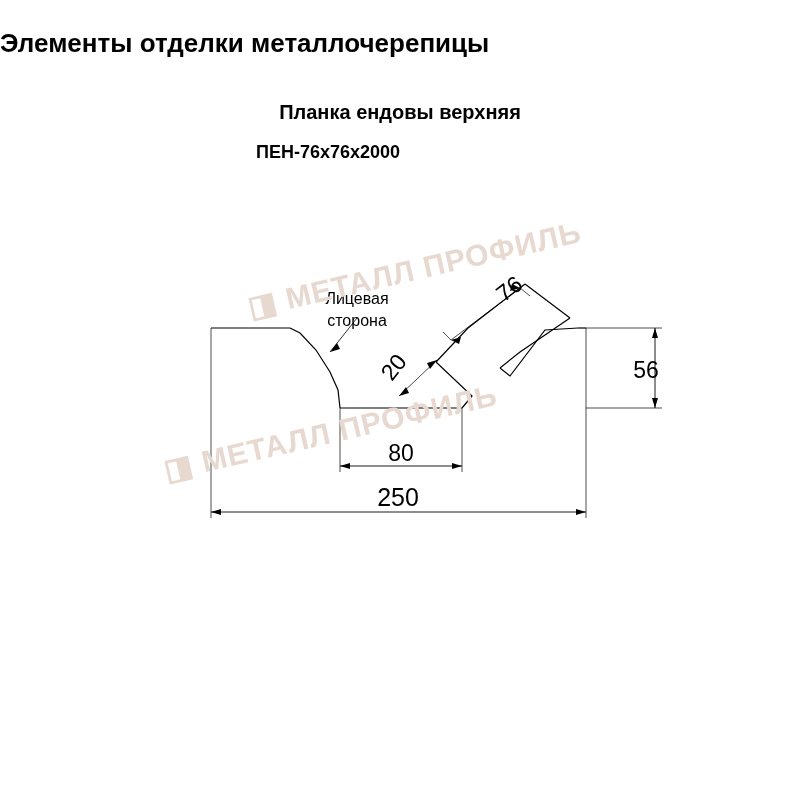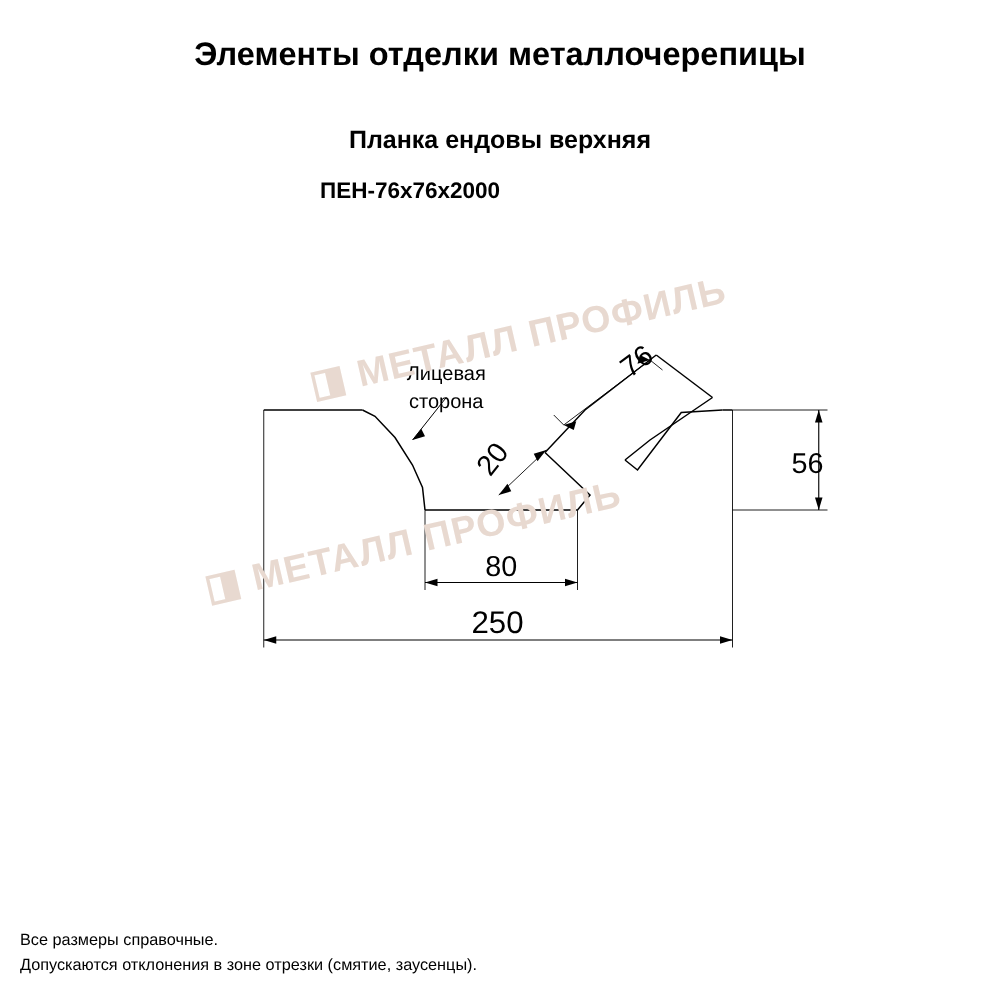--- a/index.html
+++ b/index.html
@@ -18,21 +18,21 @@
   .page {
     position: relative;
     width: 800px;
     height: 800px;
   }
   .title-main {
     position: absolute;
     top: 28px;
     left: 0;
     width: 800px;
-    text-align: center;
+    text-align: left;
     font-size: 26px;
     font-weight: bold;
     letter-spacing: 0px;
   }
   .title-sub {
     position: absolute;
     top: 101px;
     left: 0;
     width: 800px;
     text-align: center;
@@ -174,18 +174,14 @@
     </svg>
   </div>
 
   <div class="wm wm1">
     <span>◨ </span><span>МЕТАЛЛ ПРОФИЛЬ</span>
   </div>
   <div class="wm wm2">
     <span>◨ </span><span>МЕТАЛЛ ПРОФИЛЬ</span>
   </div>
 
-  <div class="footer">
-    <div>Все размеры справочные.</div>
-    <div>Допускаются отклонения в зоне отрезки (смятие, заусенцы).</div>
-  </div>
 
 </div>
 
 </body></html>

